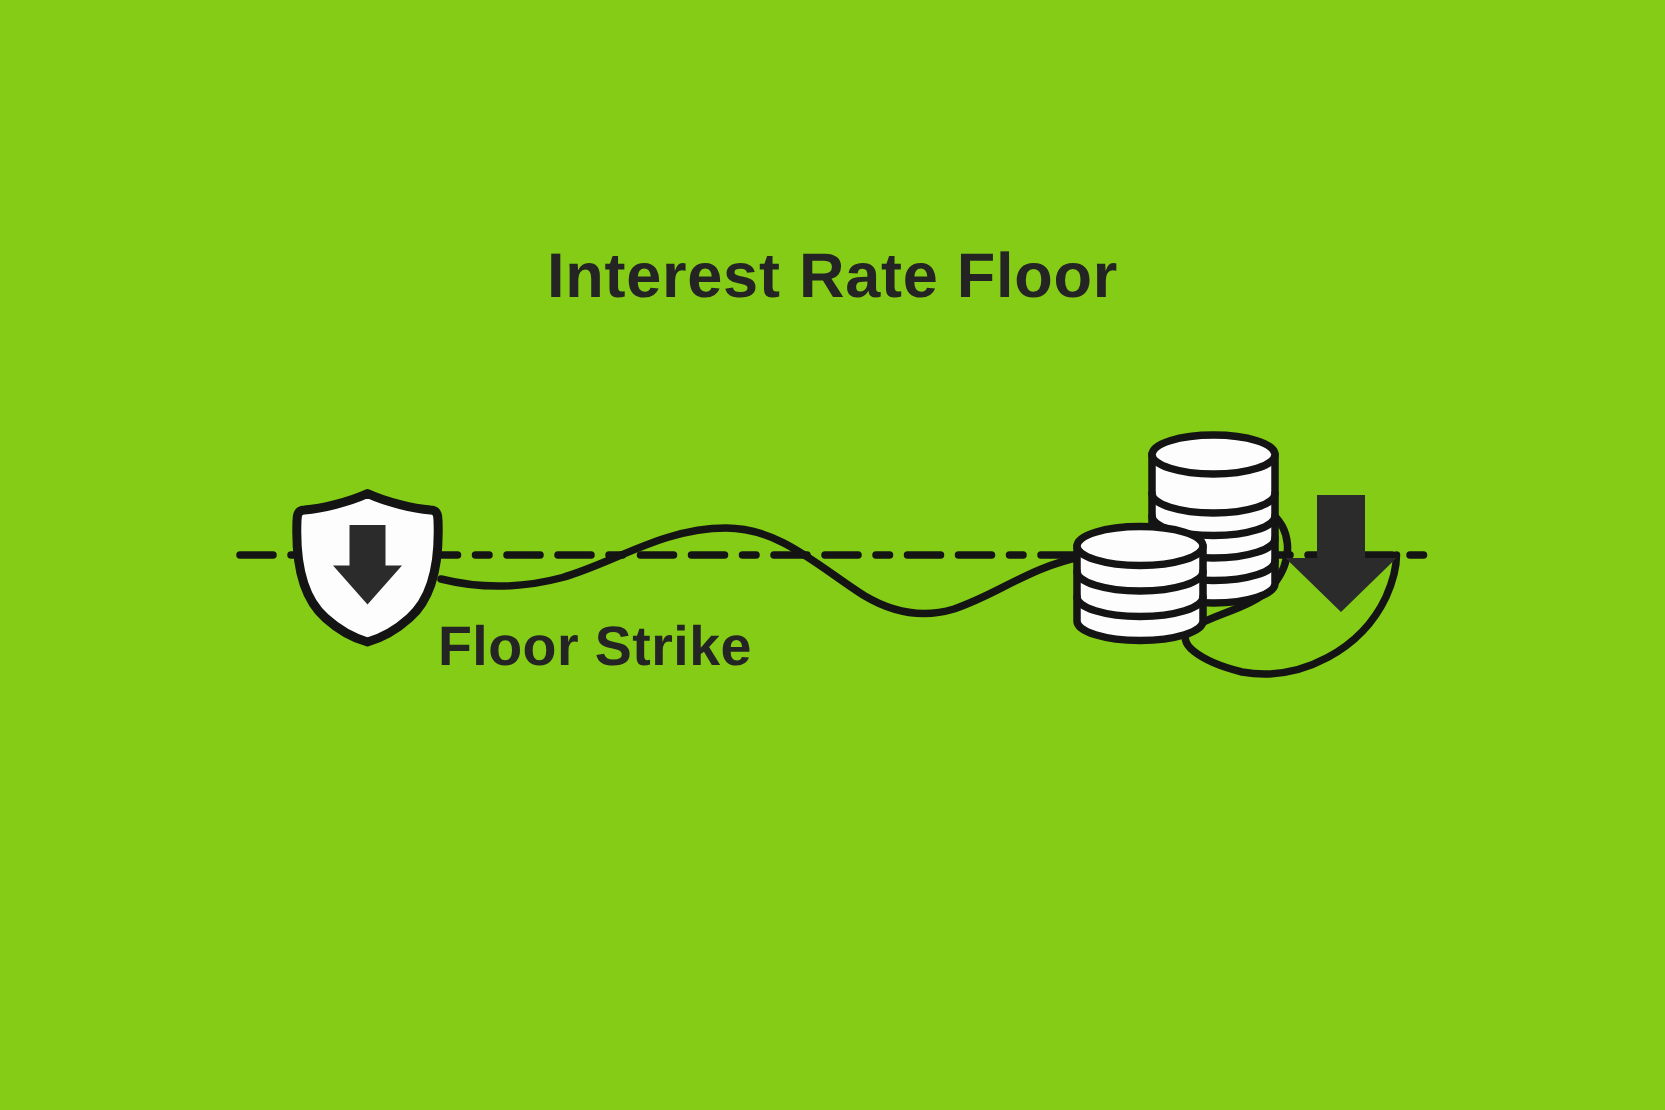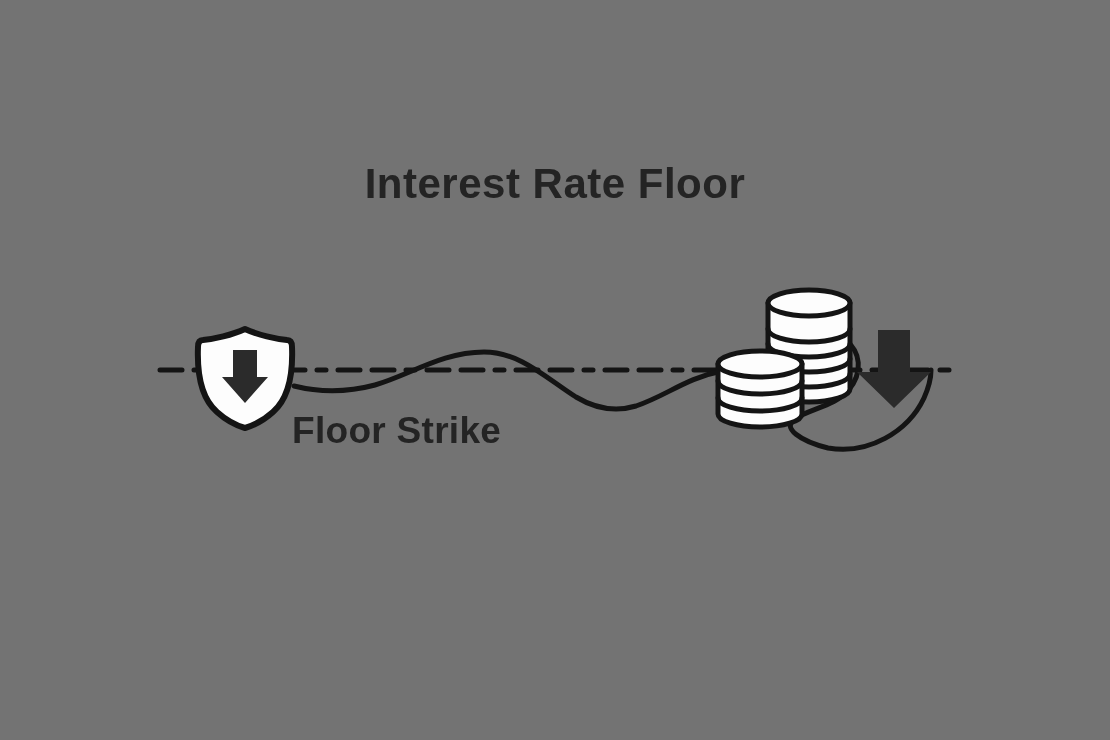--- a/index.html
+++ b/index.html
@@ -4,21 +4,21 @@
 <style>
   html, body {
     margin: 0;
     padding: 0;
     background: #ffffff;
   }
   .stage {
     position: relative;
     width: 1110px;
     height: 740px;
-    background: #737373;
+    background: #84cc16;
     overflow: hidden;
     font-family: "Liberation Sans", "DejaVu Sans", sans-serif;
   }
   .title {
     position: absolute;
     top: 160px;
     left: 0;
     width: 100%;
     margin: 0;
     text-align: center;

